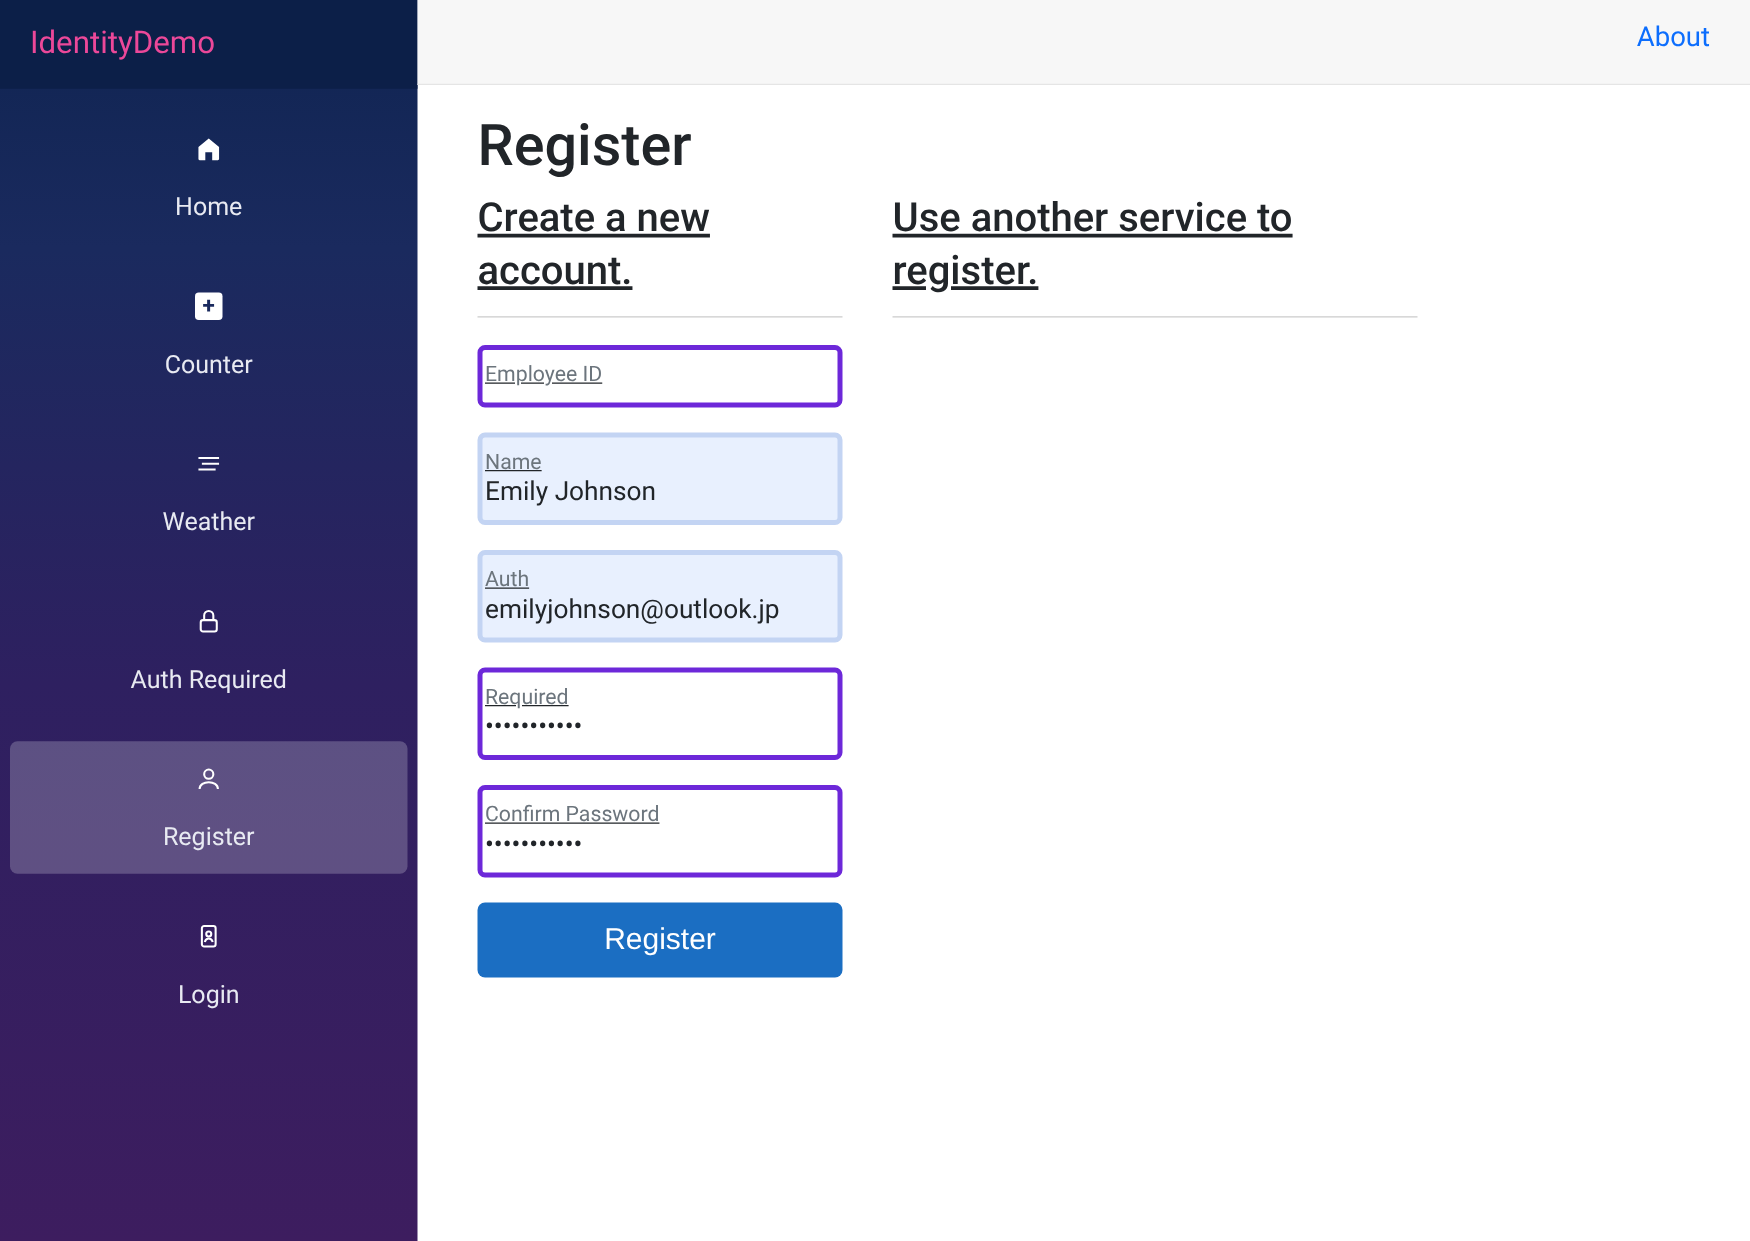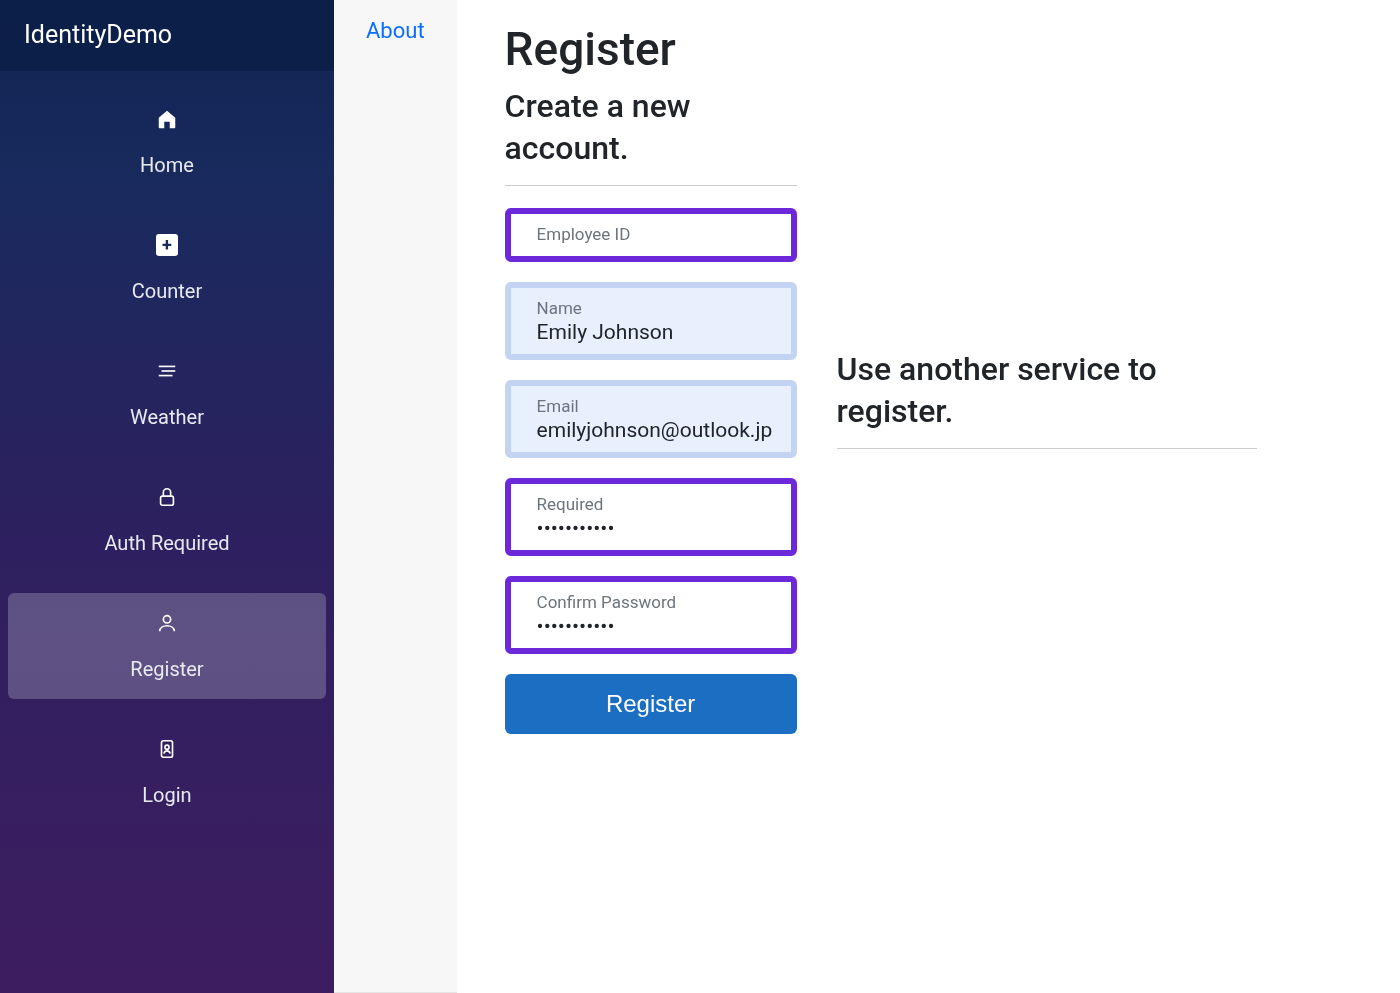--- a/index.html
+++ b/index.html
@@ -21,21 +21,21 @@
       width: 334px;
       background: linear-gradient(180deg, #0f2451 0%, #1a2a5e 20%, #2e2060 55%, #3d1d5f 100%);
       color: #fff;
       flex-shrink: 0;
     }
     .sidebar-header {
       background: #0c1f48;
       padding: 20px 24px 22px 24px;
     }
     .brand {
-      color: #ffffff;
+      color: #ec4899;
       font-size: 25px;
       font-weight: 400;
     }
     .nav {
       padding: 18px 8px 0 8px;
     }
     .nav-item {
       display: flex;
       align-items: center;
       gap: 22px;
@@ -61,21 +61,21 @@
     .nav-icon svg {
       width: 22px;
       height: 22px;
       stroke: #fff;
       fill: none;
       stroke-width: 1.8;
     }
     .main {
       flex: 1;
       display: flex;
-      flex-direction: row;
+      flex-direction: column;
     }
     .topbar {
       background: #f7f7f7;
       border-bottom: 1px solid #e5e5e5;
       padding: 18px 32px 24px 32px;
       display: flex;
       justify-content: flex-end;
     }
     .topbar-link {
       color: #0d6efd;
@@ -87,21 +87,22 @@
       padding: 22px 48px 40px 48px;
     }
     h1.page-title {
       font-size: 46px;
       font-weight: 500;
       margin-bottom: 10px;
     }
     .columns {
       display: flex;
       gap: 40px;
-      align-items: center;
+      align-items: flex-start;
+      text-decoration: underline;
     }
     .col-left {
       width: 292px;
       flex-shrink: 0;
     }
     .col-right {
       flex: 1;
       max-width: 420px;
     }
     h2.section-title {
@@ -110,23 +111,23 @@
       line-height: 1.3;
       margin-bottom: 16px;
     }
     hr.rule {
       border: none;
       border-top: 1px solid #ccc;
       margin-bottom: 22px;
     }
     .form-floating {
       position: relative;
-      border: 6px solid #6d28d9;
+      border: 4px solid #6d28d9;
       border-radius: 6px;
-      padding: 10px 14px 10px 26px;
+      padding: 10px 14px 10px 2px;
       margin-bottom: 20px;
       background: #fff;
     }
     .form-floating.autofill {
       background: #e8f0fe;
       border-color: #c3d4f3;
     }
     .form-floating label {
       display: block;
       font-size: 17px;
@@ -266,21 +267,21 @@
           <div class="form-floating">
             <label>Employee ID</label>
           </div>
 
           <div class="form-floating autofill">
             <label>Name</label>
             <input type="text" value="Emily Johnson" style="">
           </div>
 
           <div class="form-floating autofill">
-            <label>Email</label>
+            <label>Auth</label>
             <input type="text" value="emilyjohnson@outlook.jp" style="">
           </div>
 
           <div class="form-floating">
             <label>Required</label>
             <input type="text" value="•••••••••••" style="">
           </div>
 
           <div class="form-floating">
             <label>Confirm Password</label>

